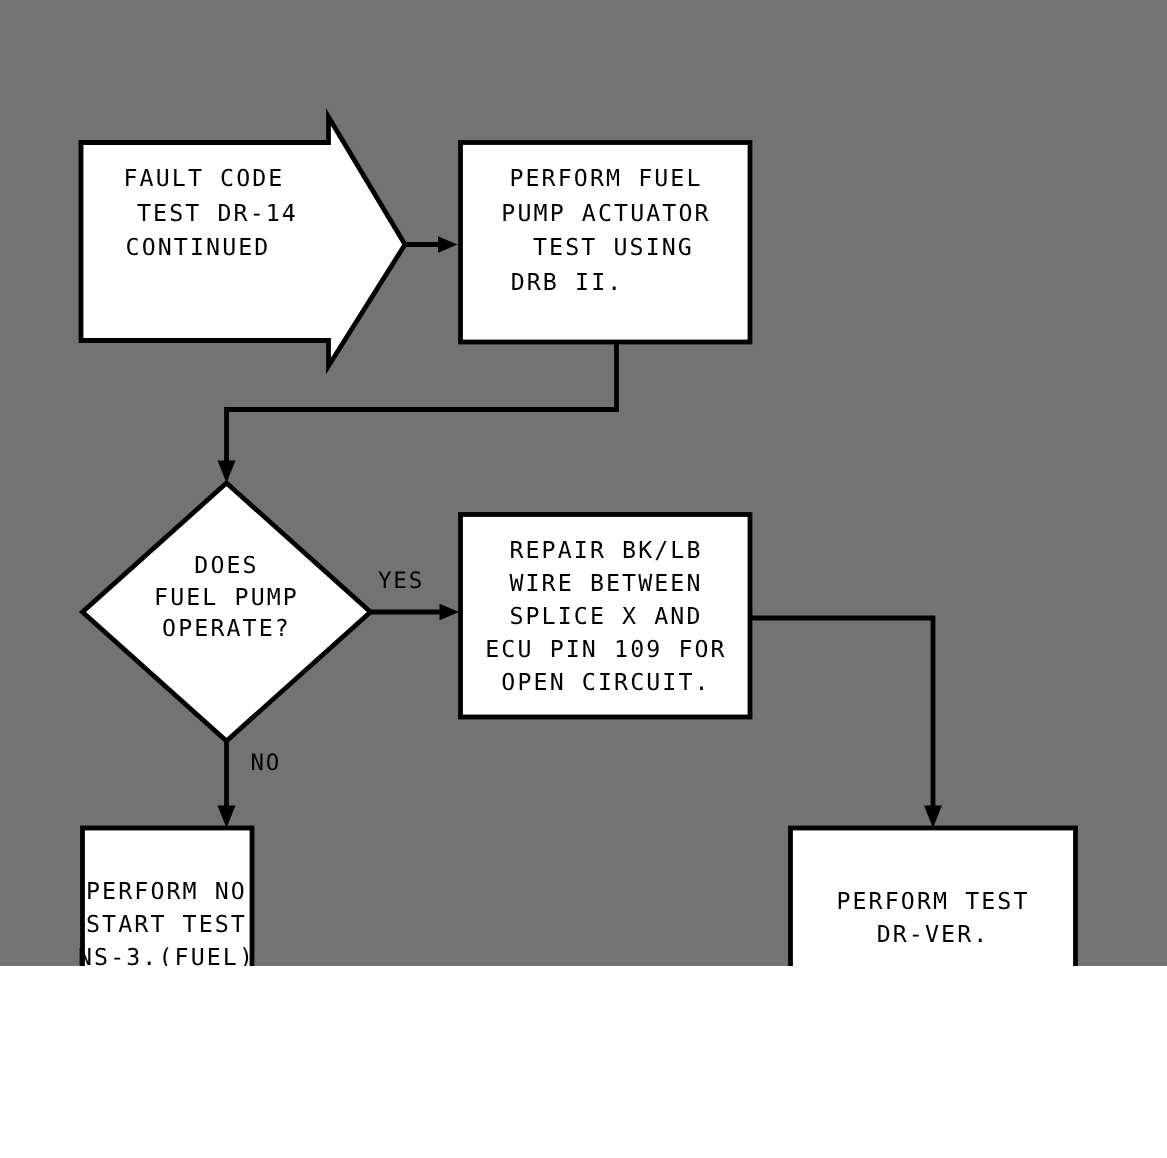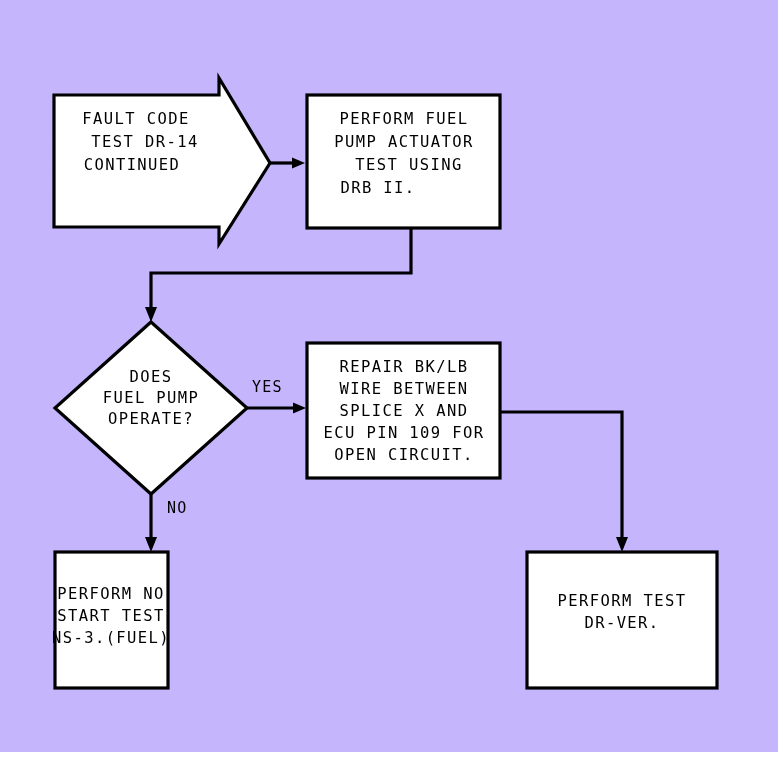--- a/index.html
+++ b/index.html
@@ -7,22 +7,22 @@
     margin: 0;
     padding: 0;
     background: #ffffff;
   }
   body {
     font-family: "DejaVu Sans Mono", "Liberation Mono", monospace;
   }
   #page {
     position: relative;
     width: 778px;
-    height: 752px;
-    background: #c4b5fd;
+    height: 644px;
+    background: #737373;
     overflow: hidden;
   }
   svg#flow {
     display: block;
     width: 778px;
     height: 772px;
   }
   .node-shape {
     fill: #ffffff;
     stroke: #000000;

